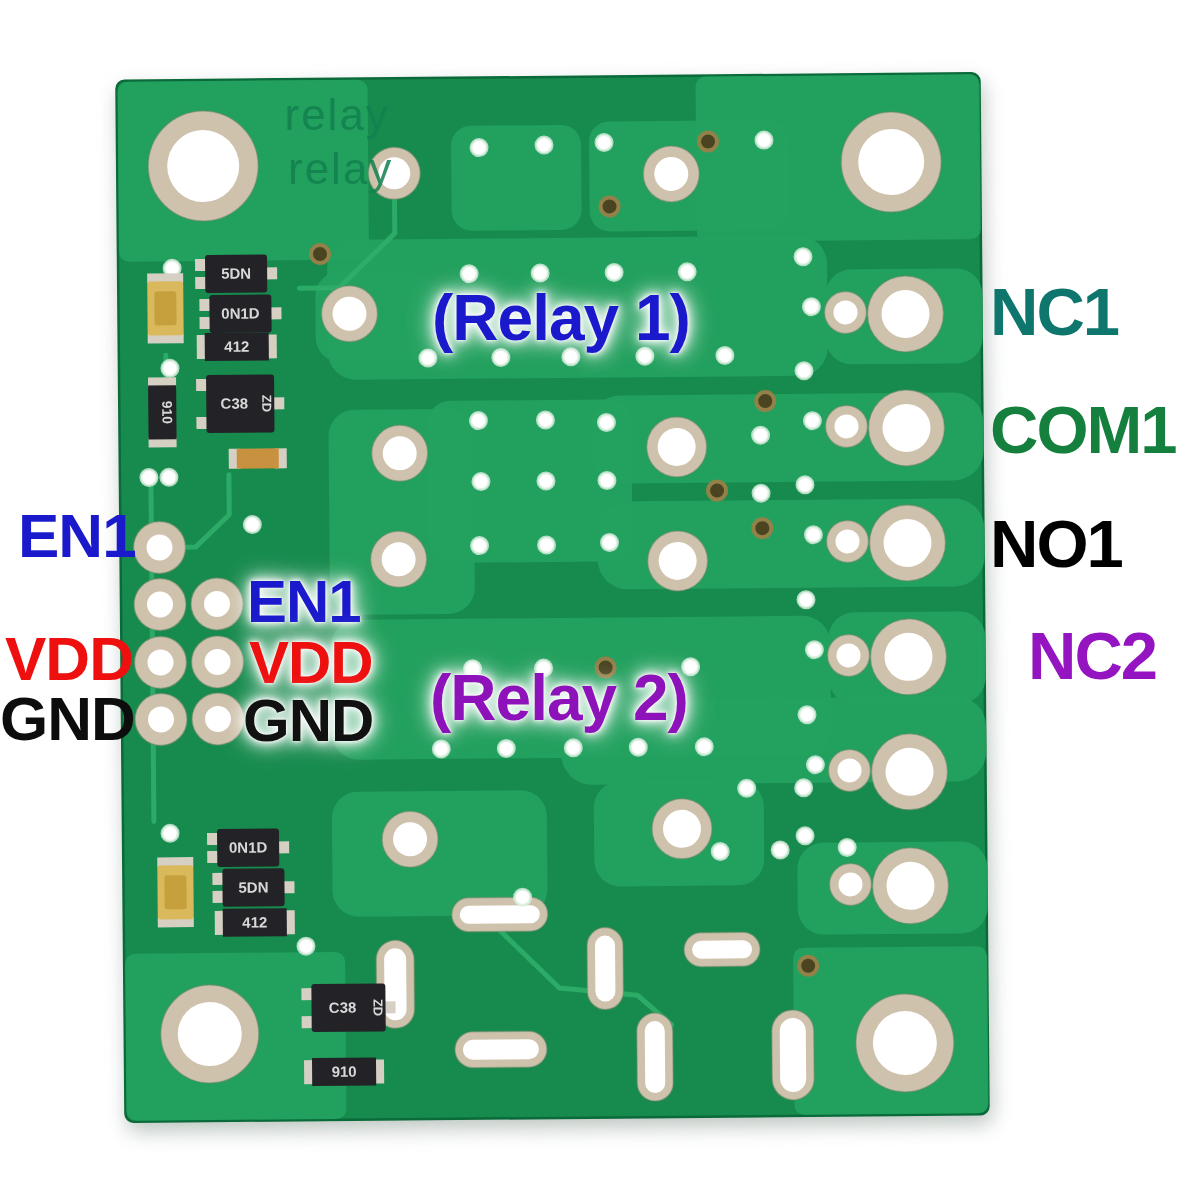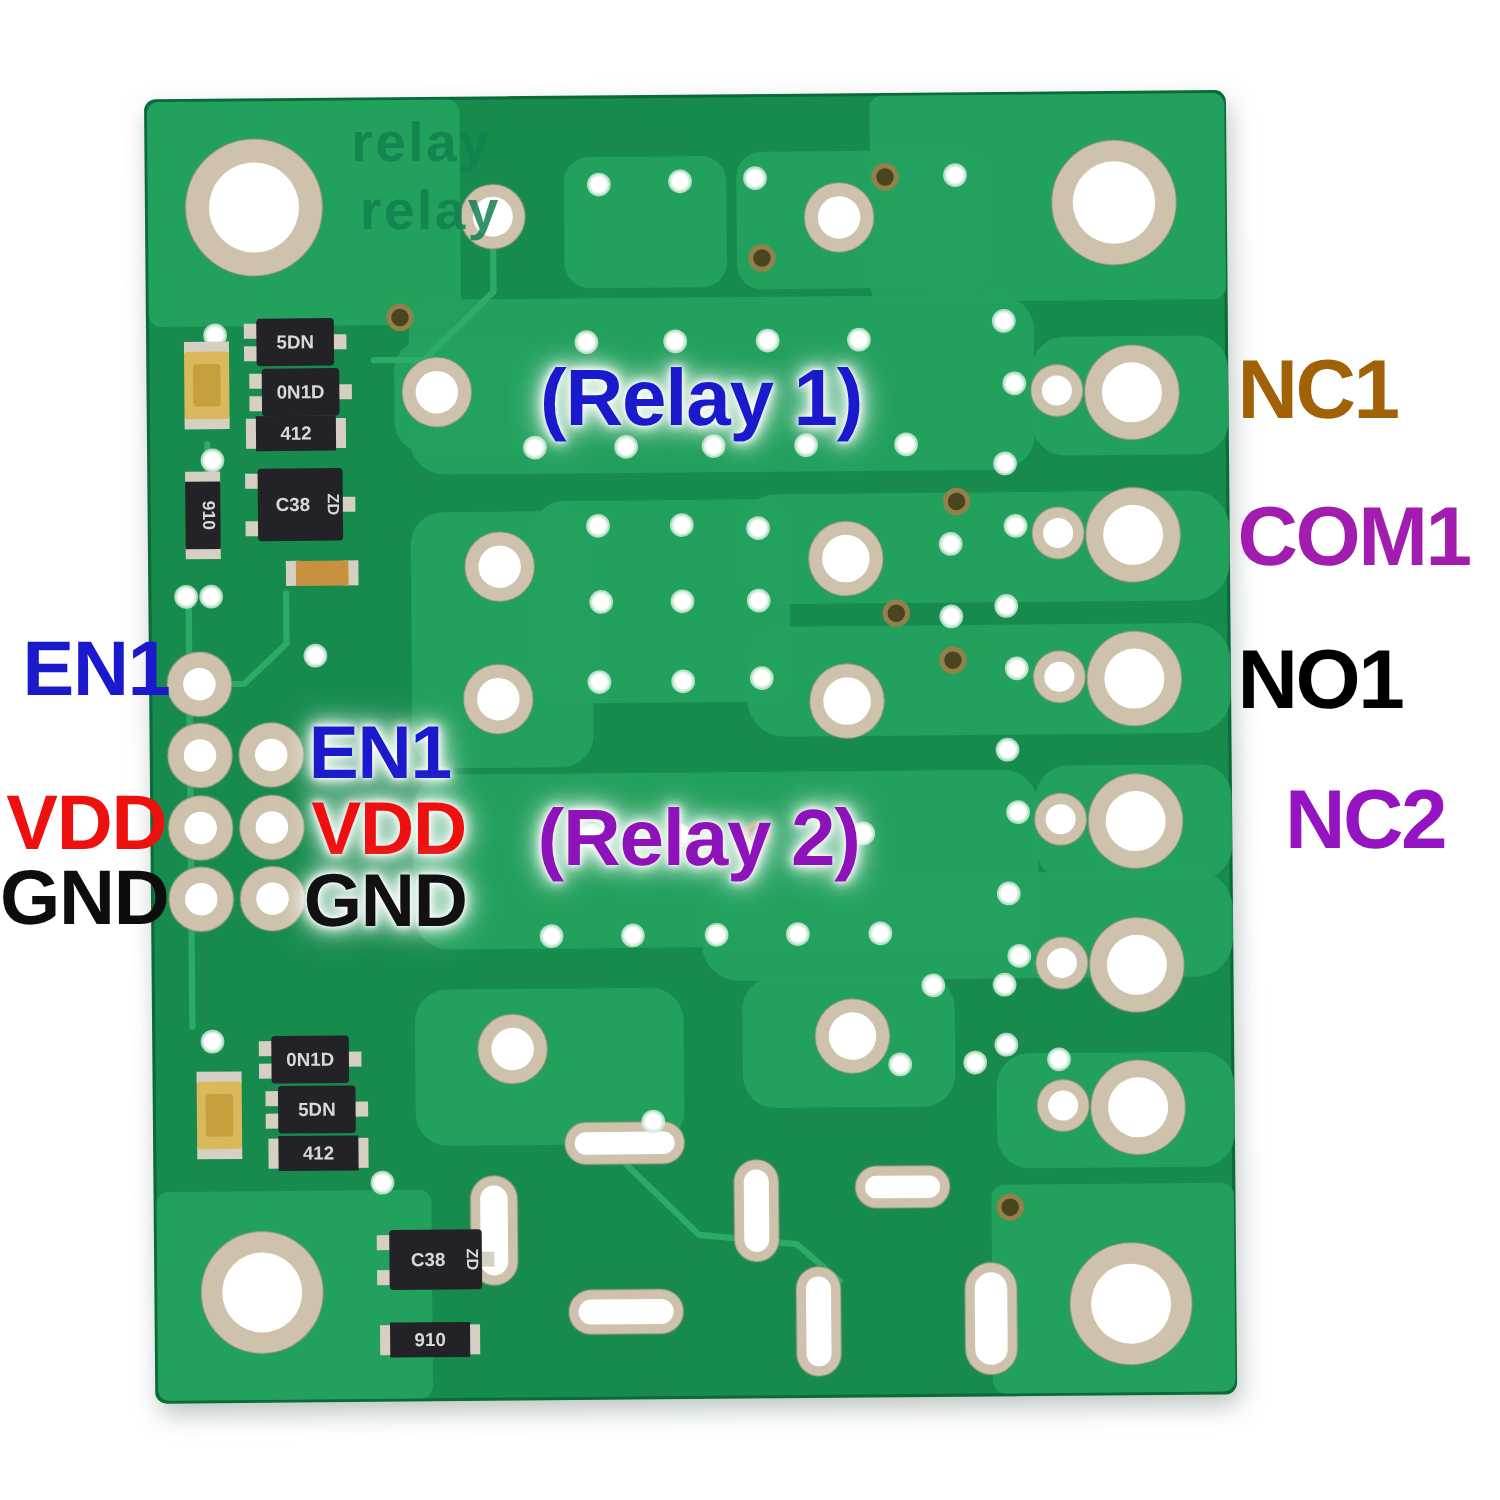--- a/index.html
+++ b/index.html
@@ -10,23 +10,23 @@
   .lab{position:absolute;font-weight:700;line-height:1;white-space:nowrap;}
   .right{left:990px;font-size:67px;letter-spacing:-2px;}
   .r0{top:278px}.r1{top:396px}.r2{top:510px}.r3{top:622px}.r4{top:737px}.r5{top:847px}
   .leftlab{font-size:62px;letter-spacing:-1px;}
   .l0{top:505px;left:18px}.l1{top:566px;left:8px}.l2{top:628px;left:5px}.l3{top:688px;left:0px}
   .glow{text-shadow:0 0 3px #fff,0 0 7px #fff,0 0 13px #fff,0 0 20px rgba(255,255,255,.95),
         0 0 28px rgba(255,255,255,.8);}
   .inner{font-size:60px;letter-spacing:-1px;}
   .i0{top:572px;left:247px}.i1{top:633px;left:249px}.i2{top:691px;left:243px}
   .relay{font-size:64px;letter-spacing:-1px;}
-  .rel1{top:272px;left:432px}.rel2{top:638px;left:430px}
-  .silk{position:absolute;left:281px;top:88px;font-size:44px;font-weight:700;
-        line-height:1.22;color:#12814e;letter-spacing:2px;opacity:.85;}
+  .rel1{top:272px;left:432px}.rel2{top:666px;left:430px}
+  .silk{position:absolute;left:281px;top:88px;font-size:44px;font-weight:400;
+        line-height:1.22;color:#12814e;letter-spacing:2px;opacity:.85;text-align:center;}
   .silk .ln2{margin-left:7px;}
 </style>
 </head>
 <body>
 
 <div class="stage">
 
   <svg id="board-svg" width="1200" height="1200" viewBox="0 0 1200 1200">
       <g transform="rotate(-0.5 550 600)">
         <rect x="121" y="77" width="863" height="1041" rx="8" fill="#178b4e" stroke="#0a6a3a" stroke-width="2.5"></rect>
@@ -260,22 +260,22 @@
     </svg>
 
   <div class="silk">
     <div class="ln1">relay</div>
     <div class="ln2">relay</div>
   </div>
 
   <div class="lab relay glow rel1" style="color: rgb(26, 26, 204); margin-top: 14px;">(Relay 1)</div>
   <div class="lab relay glow rel2" style="color: rgb(141, 18, 185);">(Relay 2)</div>
 
-  <div class="lab right r0" style="color: #a16207;">NC1</div>
-  <div class="lab right r1" style="color: #a21caf;">COM1</div>
+  <div class="lab right r0" style="color: #0f766e;">NC1</div>
+  <div class="lab right r1" style="color: #15803d;">COM1</div>
   <div class="lab right r2" style="color: #000000;">NO1</div>
   <div class="lab right r3" style="color: rgb(148, 20, 194); margin-left: 38px;">NC2</div>
 
   <div class="lab leftlab l0" style="color: rgb(26, 26, 204);">EN1</div>
   <div class="lab leftlab l2" style="color: rgb(238, 15, 15);">VDD</div>
   <div class="lab leftlab l3" style="color: rgb(13, 13, 13);">GND</div>
 
   <div class="lab inner glow i0" style="color: rgb(26, 26, 204);">EN1</div>
   <div class="lab inner glow i1" style="color: rgb(238, 15, 15);">VDD</div>
   <div class="lab inner glow i2" style="color: rgb(17, 17, 17);">GND</div>

